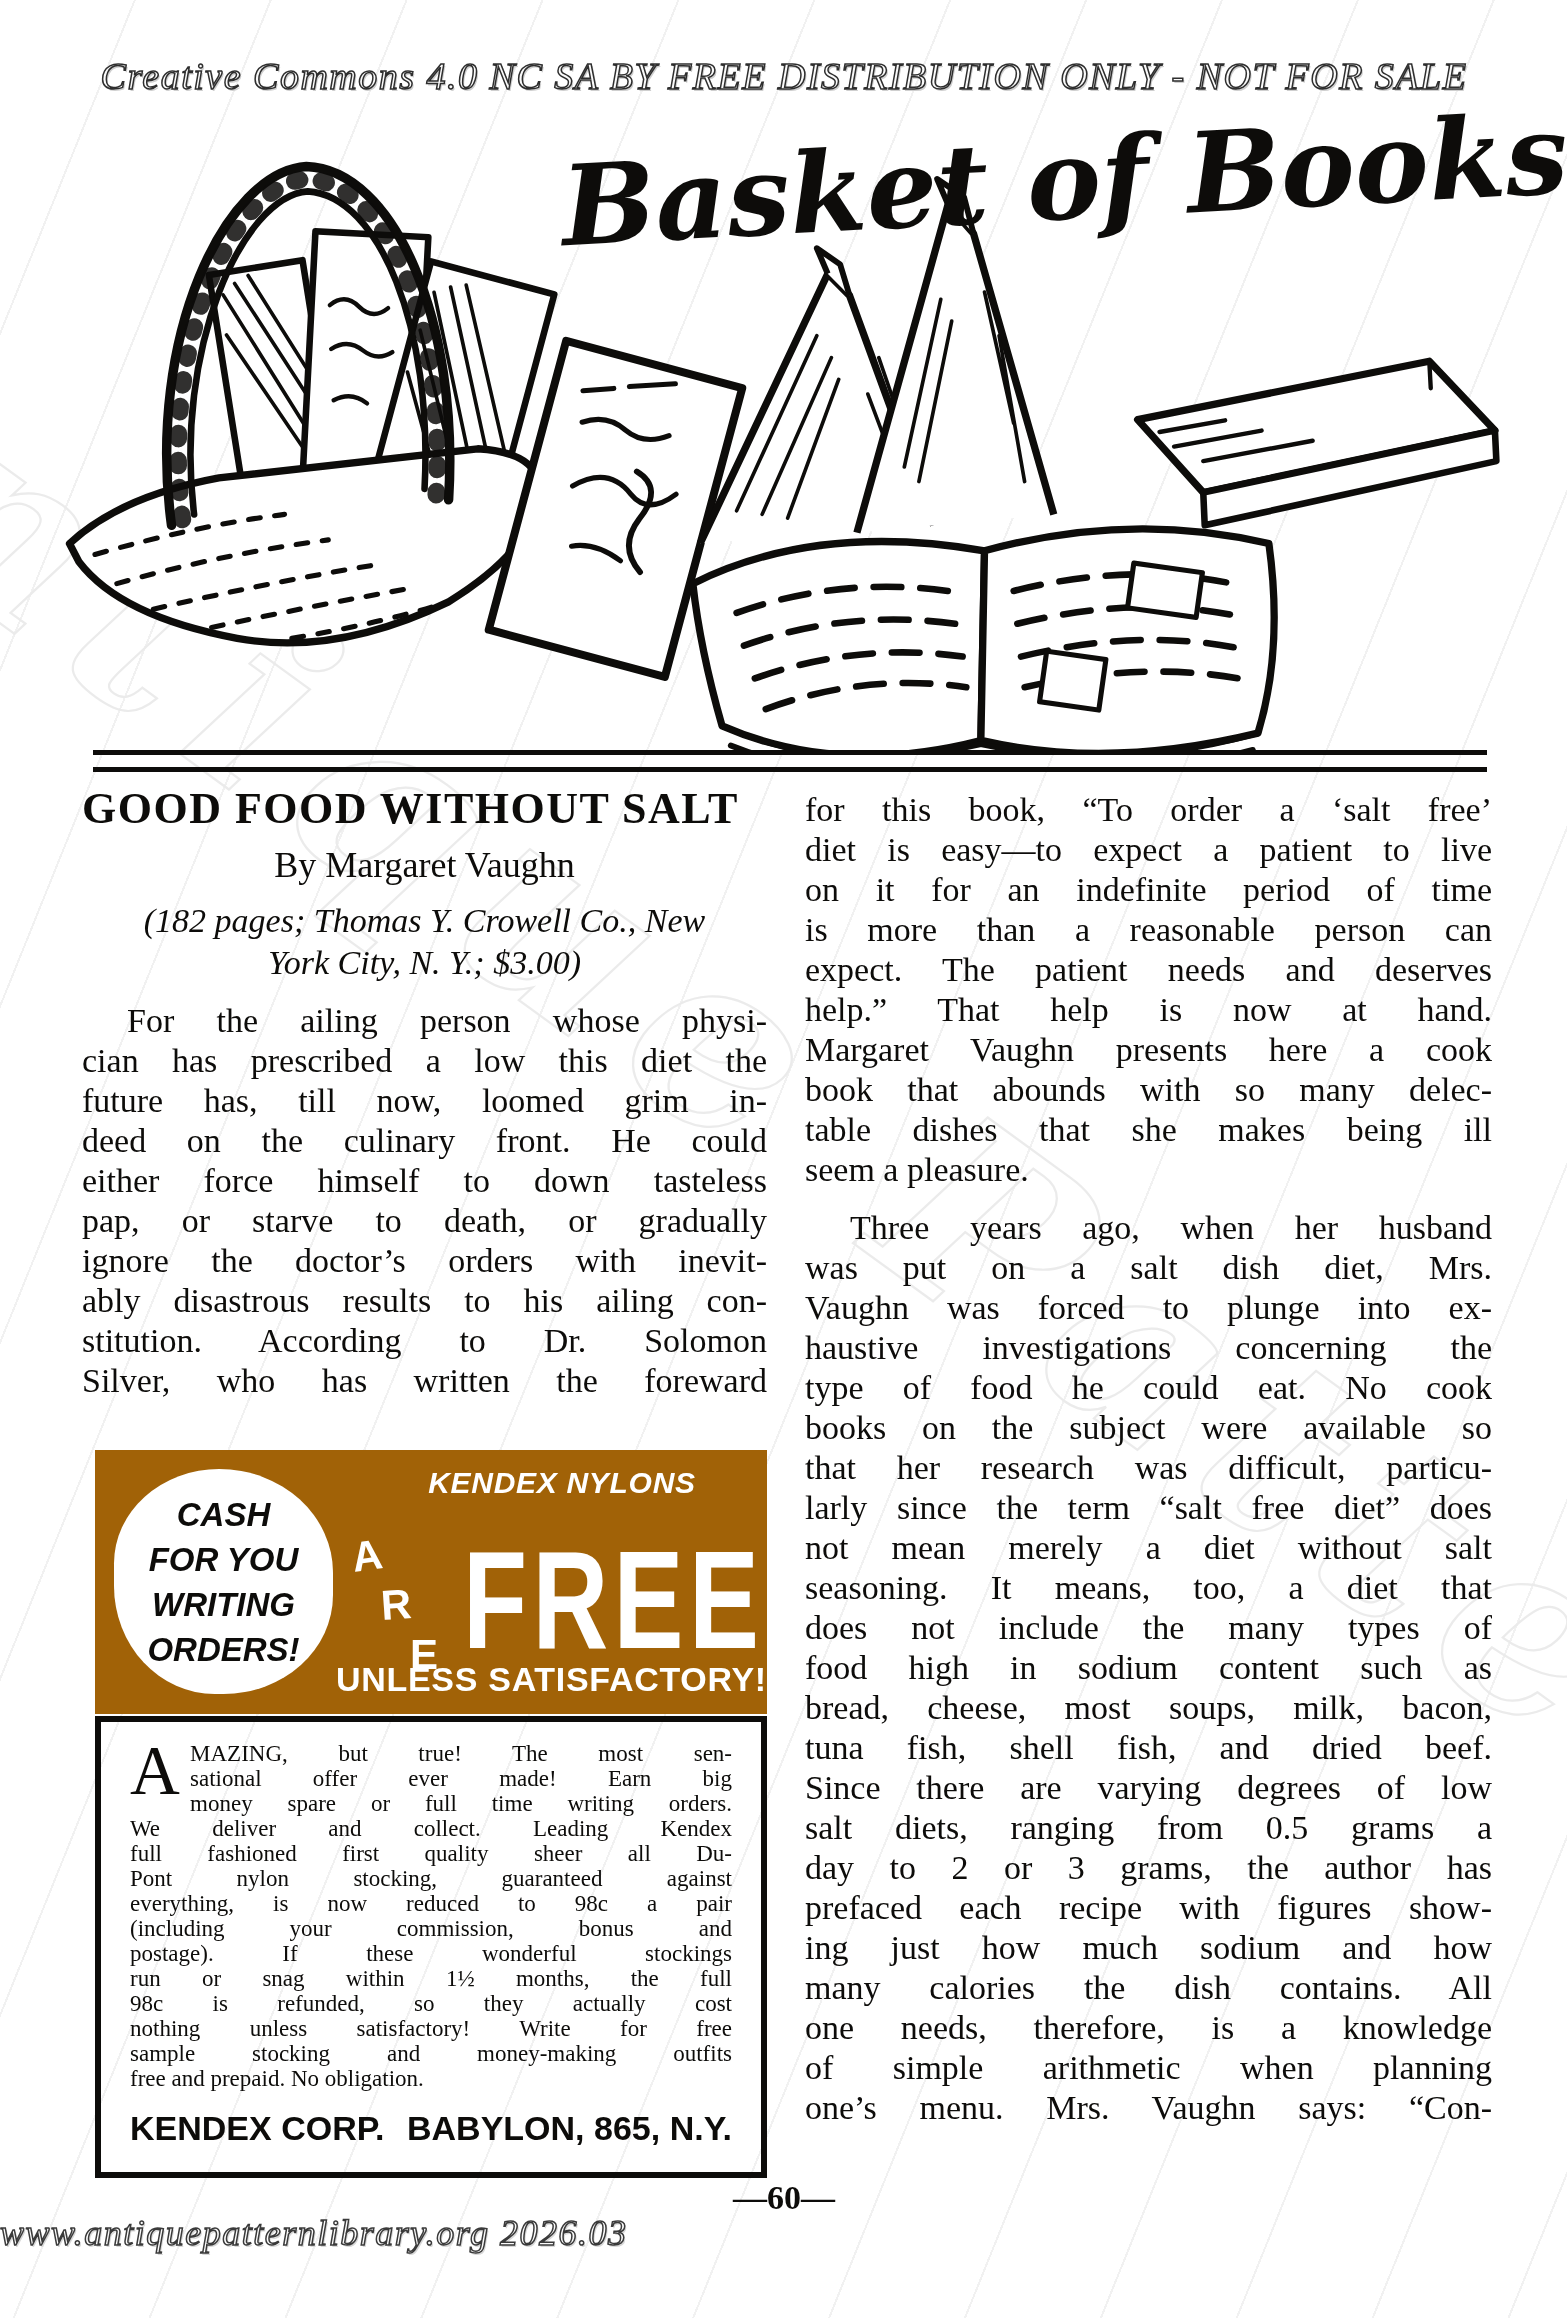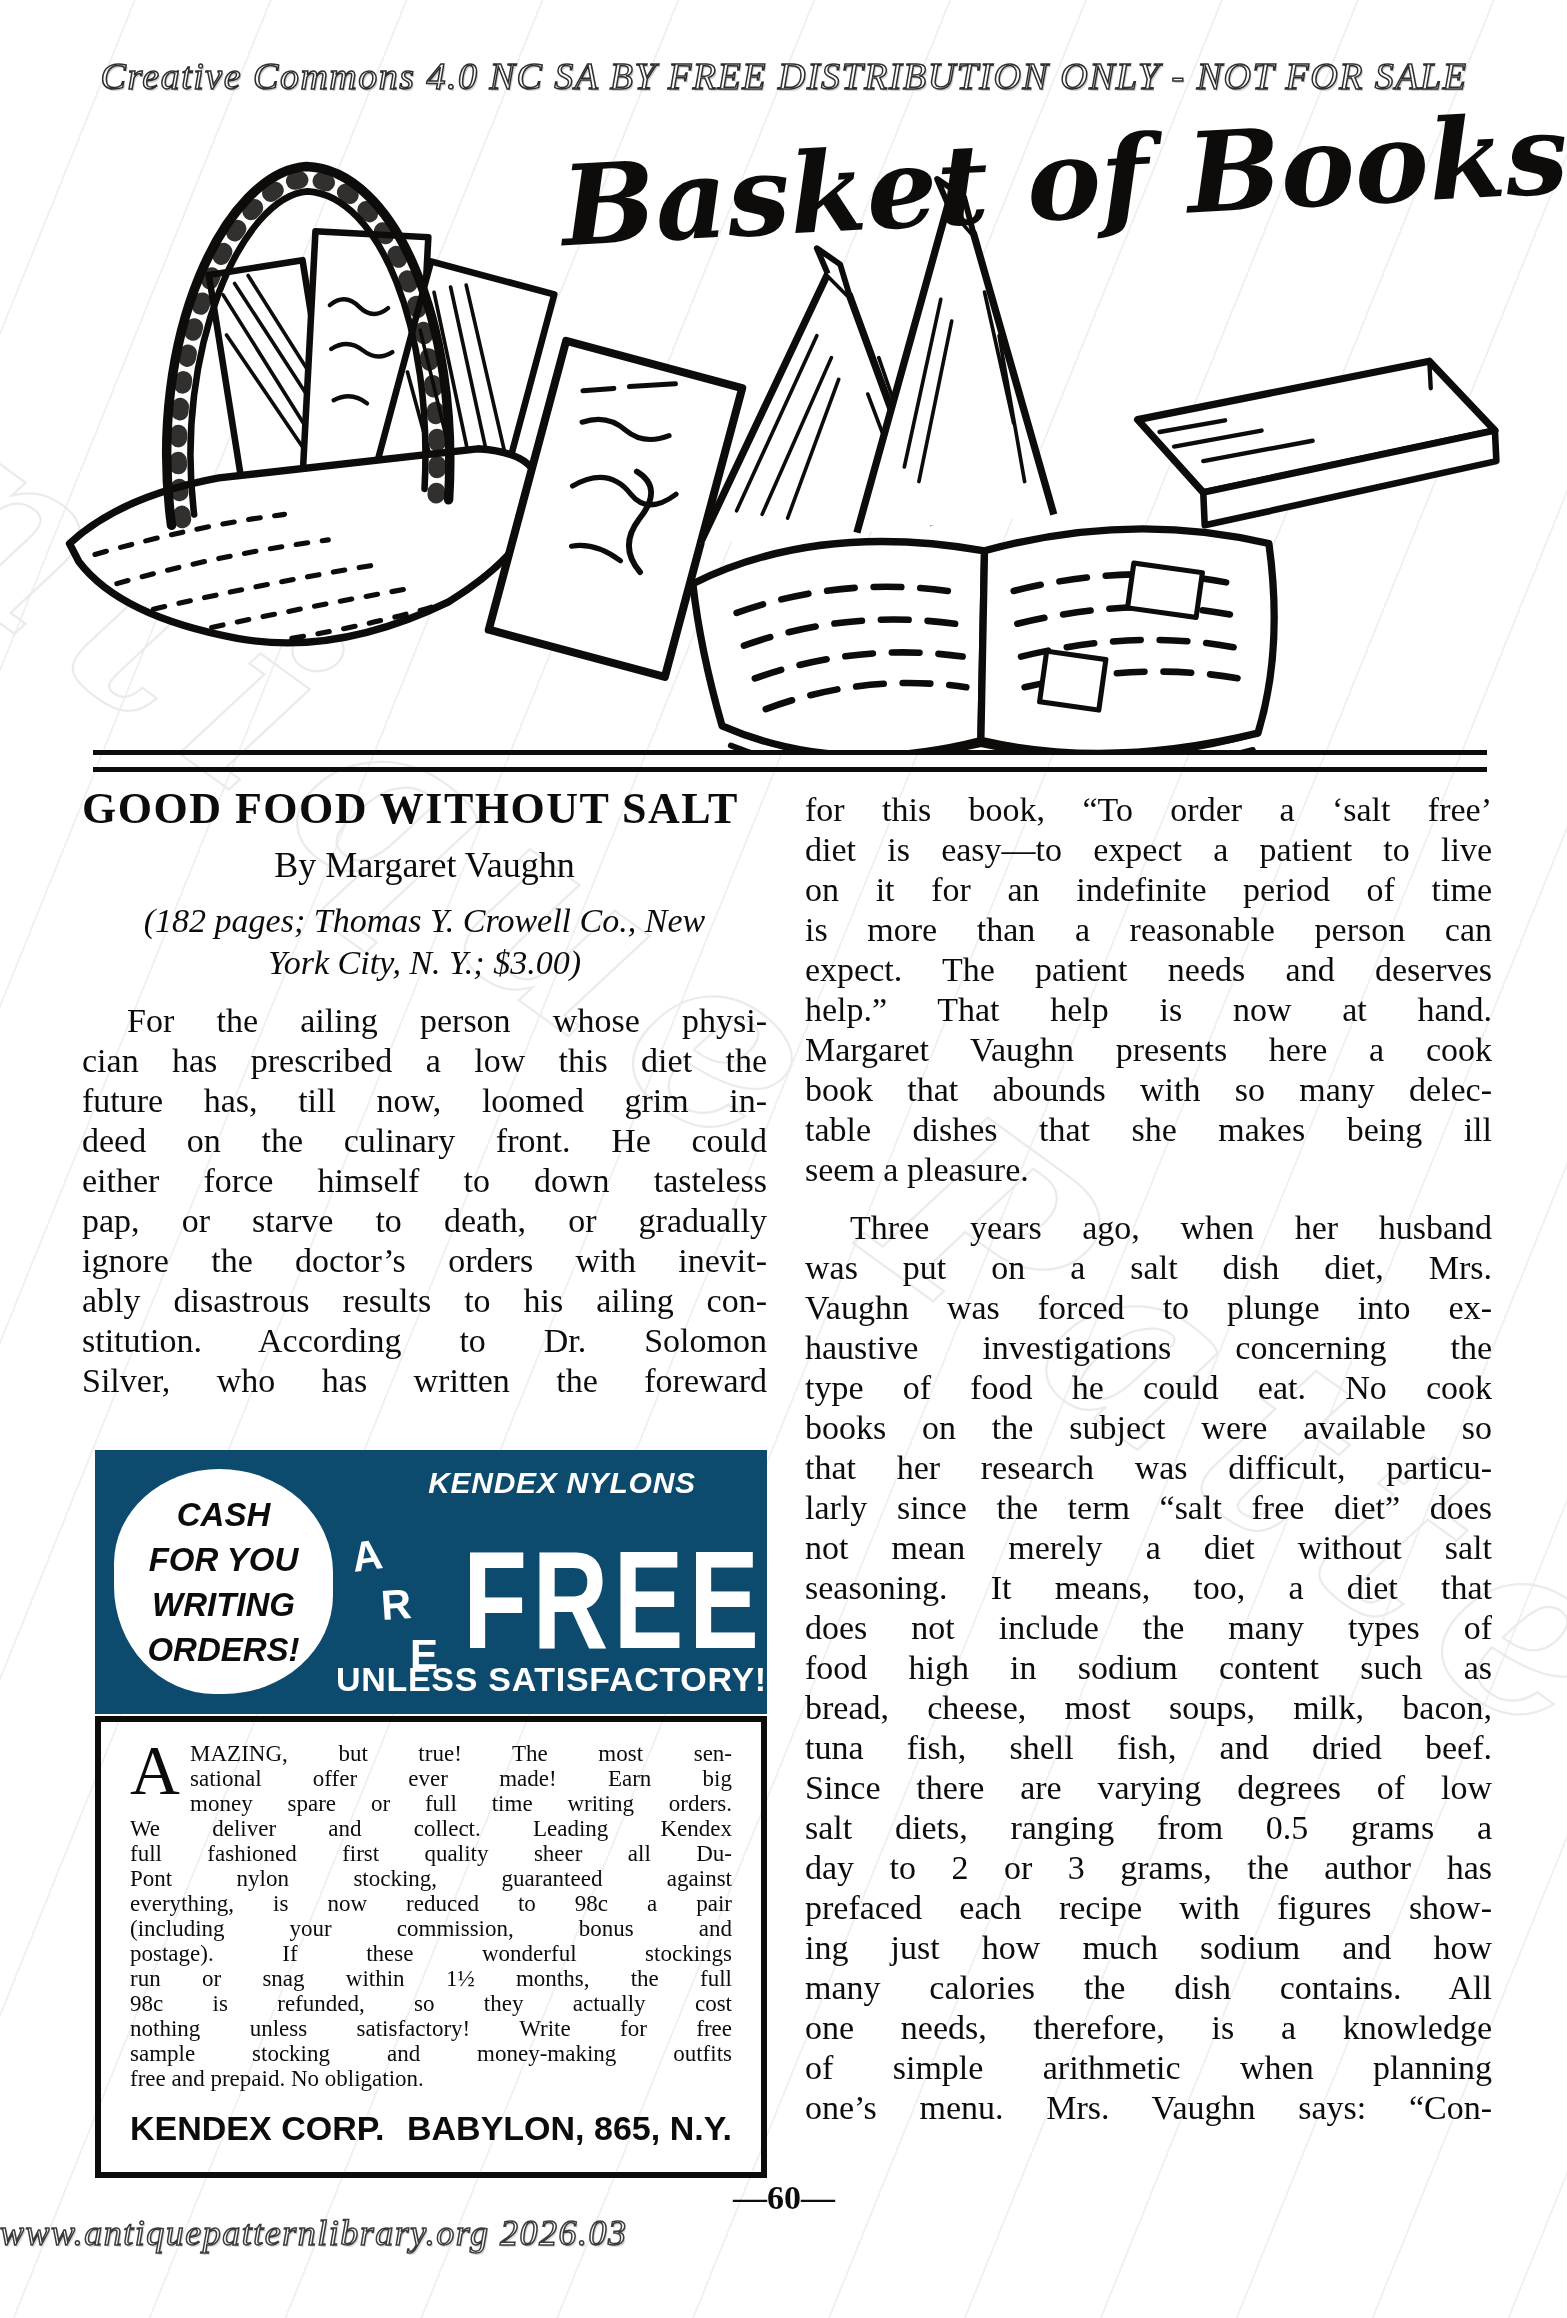--- a/index.html
+++ b/index.html
@@ -44,21 +44,21 @@
   .pubinfo{text-align:center;font-style:italic;font-size:34px;line-height:42px;
     white-space:pre-line;margin:0 0 17.5px 0;}
 
   .jline{text-align:justify;text-align-last:justify;white-space:nowrap;overflow:hidden;}
   .justified-lines .jline:last-child{text-align-last:left;}
   .force-just .jline:last-child{text-align-last:justify;}
   .indent .jline:first-child{text-indent:45px;}
   .para-gap{margin-top:17.5px;}
 
   
-  .ad-head{top:1450px;left:95px;width:672px;height:264px;background:#0c4a6e;}
+  .ad-head{top:1450px;left:95px;width:672px;height:264px;background:#a16207;}
   .cash-badge{position:absolute;left:19px;top:19px;width:219px;height:225px;background:#fff;
     border-radius:48% 52% 50% 46% / 42% 46% 44% 48%;
     display:flex;flex-direction:column;justify-content:center;align-items:center;
     font-family:"Liberation Sans","DejaVu Sans",sans-serif;font-weight:bold;font-style:italic;}
   .cash-badge .jline{white-space:nowrap;text-align:center;text-align-last:center;
     font-size:33px;line-height:45px;overflow:visible;}
   .brand{position:absolute;left:270px;top:16px;width:394px;text-align:center;color:#fff;
     font-family:"Liberation Sans","DejaVu Sans",sans-serif;font-weight:bold;font-style:italic;
     font-size:30px;letter-spacing:0.7px;white-space:nowrap;}
   .are-letter{position:absolute;color:#fff;font-family:"Liberation Sans","DejaVu Sans",sans-serif;

